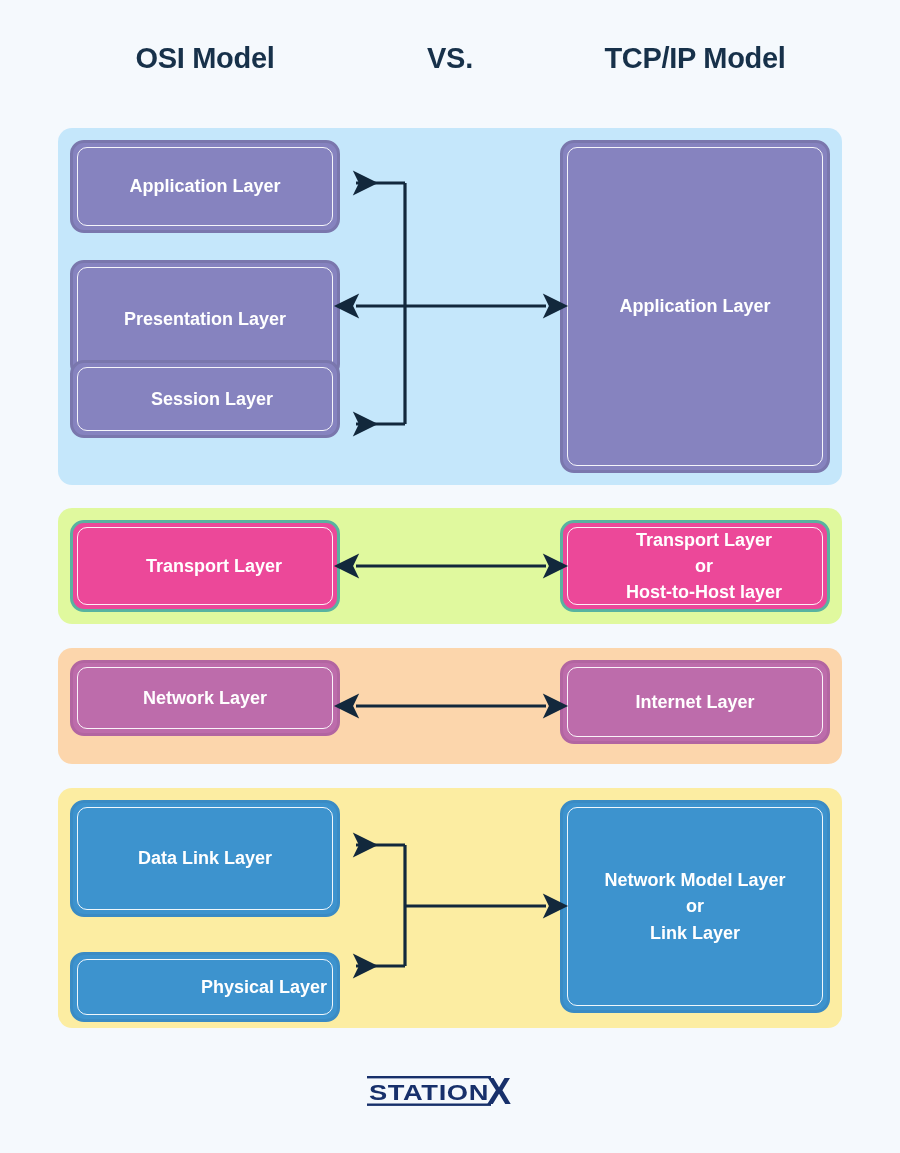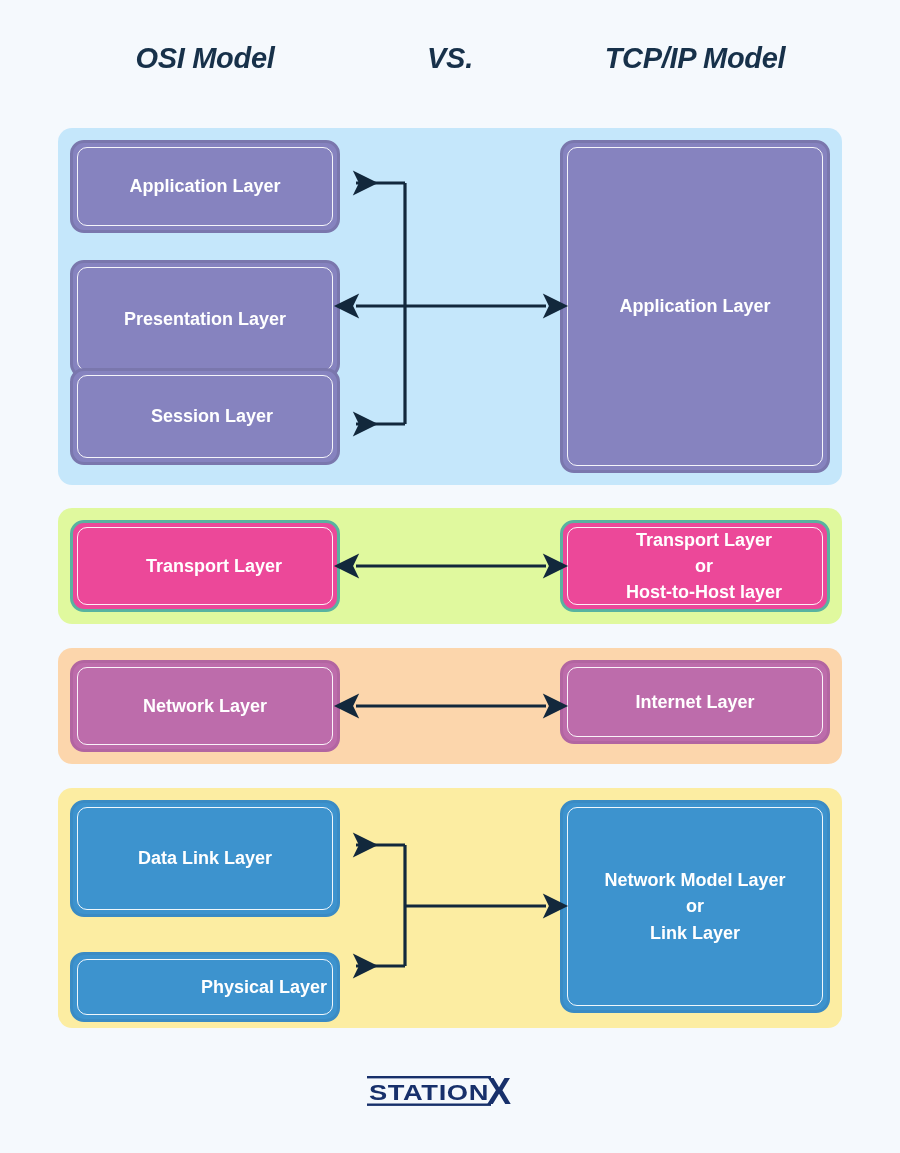--- a/index.html
+++ b/index.html
@@ -15,21 +15,20 @@
     position: relative;
   }
 
   
   .headers {
     position: absolute;
     top: 42px;
     left: 0;
     width: 900px;
     height: 50px;
-    font-style: italic;
   }
   .header-title {
     position: absolute;
     font-size: 29px;
     font-weight: bold;
     color: #17314a;
     letter-spacing: -0.3px;
     text-align: center;
     white-space: nowrap;
     transform: translateX(-50%);
@@ -84,27 +83,27 @@
 
   
   .theme-purple { background: #8683bf; border: 3px solid #7a77ad; }
   .theme-teal   { background: #ec4899; border: 3px solid #59b3a0; padding-left: 28px; }
   .theme-orchid { background: #bd6cab; border: 3px solid #b265a1; }
   .theme-blue   { background: #3d93ce; border: 3px solid #3a8bc4; }
 
   
   .box-application  { top: 140px; height: 93px; }
   .box-presentation { top: 260px; height: 118px; }
-  .box-session      { top: 368px; height: 97px; padding-left: 24px; }
+  .box-session      { top: 360px; height: 78px; padding-left: 24px; }
   .box-tcp-app      { top: 140px; height: 333px; }
 
   .box-transport     { top: 520px; height: 92px; }
   .box-tcp-transport { top: 520px; height: 92px; }
 
-  .box-network     { top: 660px; height: 92px; align-items: center; }
+  .box-network     { top: 660px; height: 76px; align-items: center; }
   .box-tcp-net     { top: 660px; height: 84px; }
 
   .box-datalink { top: 800px; height: 117px; }
   .box-physical { top: 952px; height: 70px; justify-content: flex-end; }
   .box-tcp-link { top: 800px; height: 213px; }
 
   
   .arrow-layer {
     position: absolute;
     left: 0;

